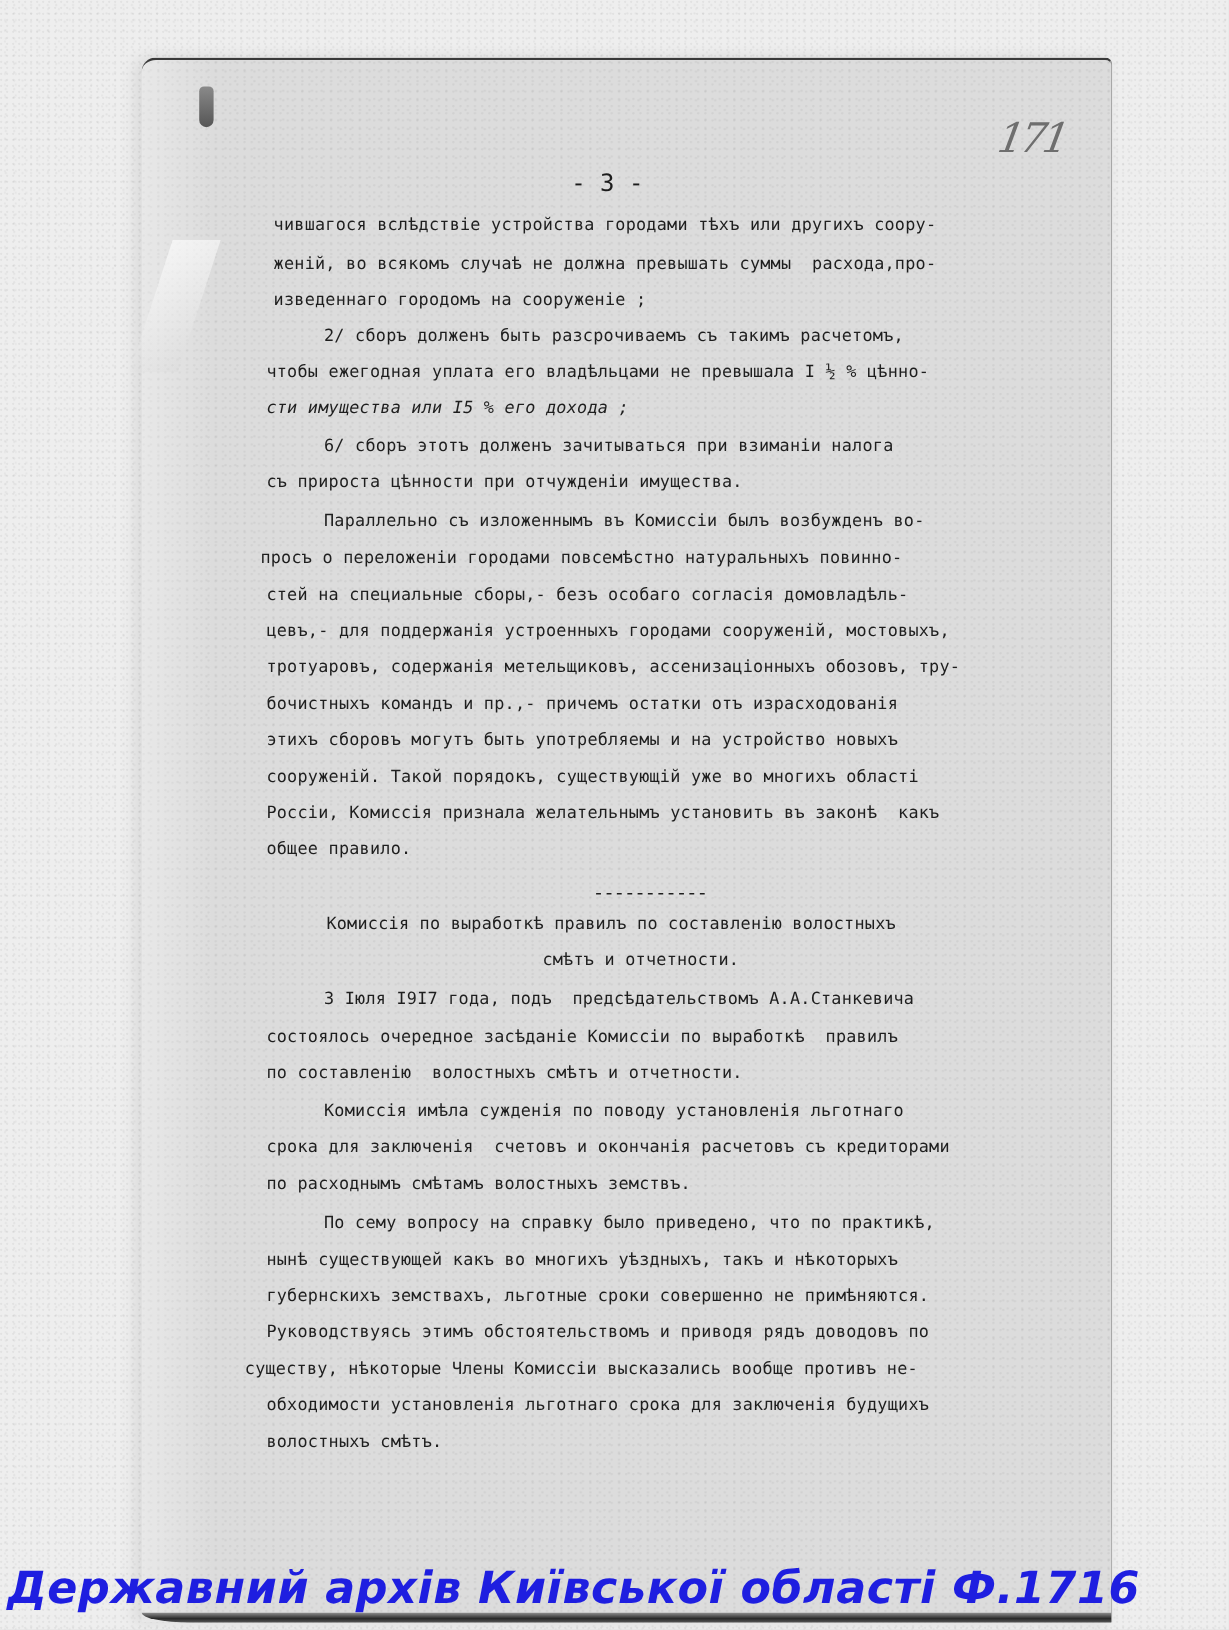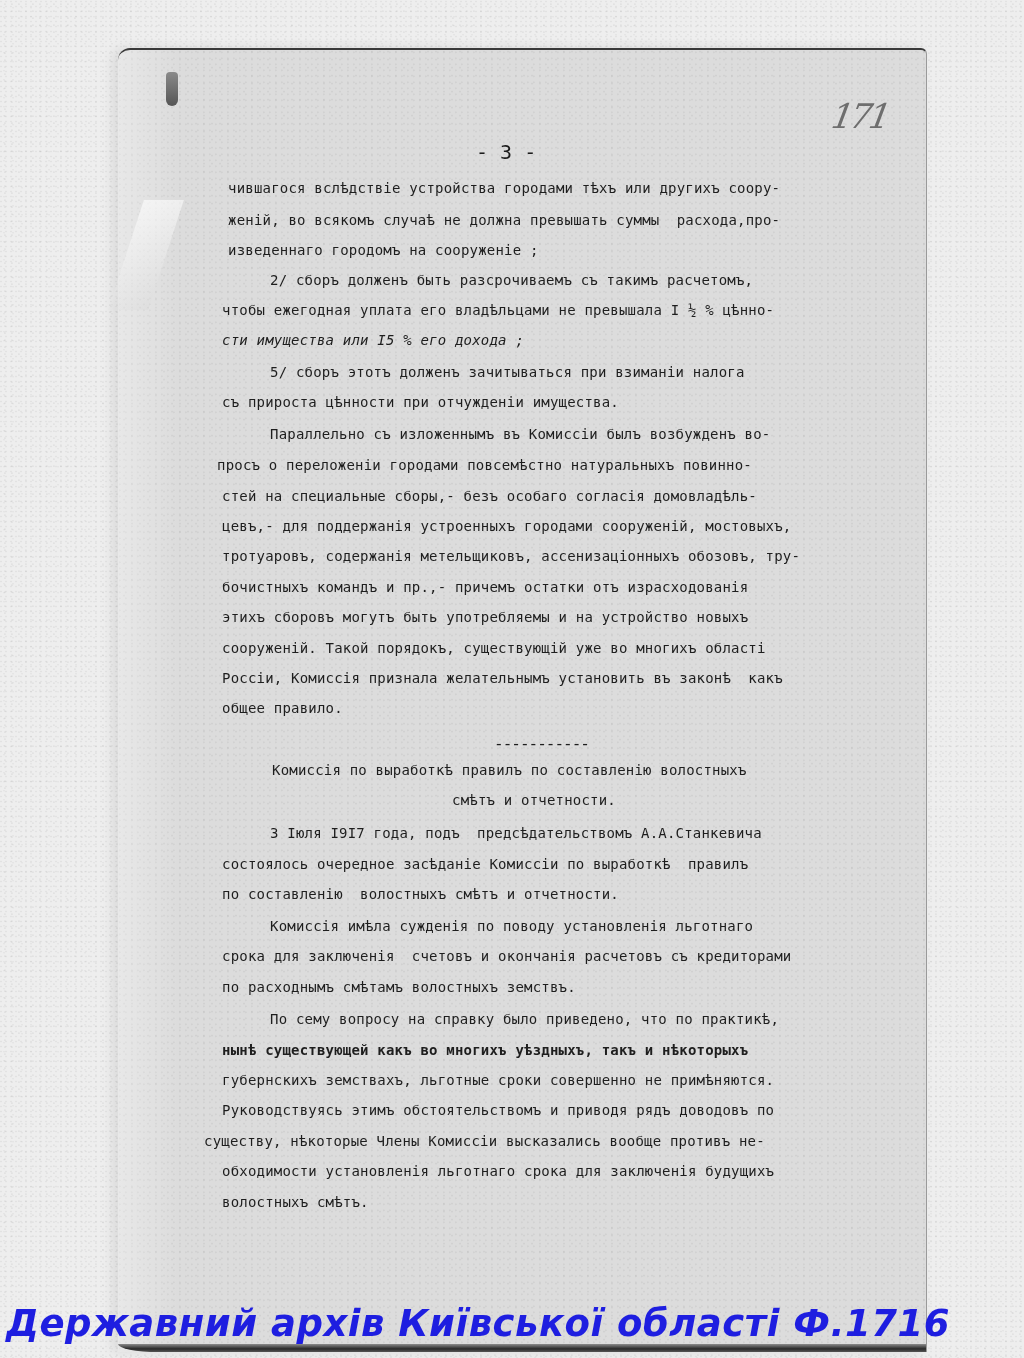--- a/index.html
+++ b/index.html
@@ -123,21 +123,21 @@
 
 <div class="folio">171</div>
 <div class="page-num">- 3 -</div>
 
 <div class="line" style="left:228px;top:178px;">чившагося вслѣдствіе устройства городами тѣхъ или другихъ соору-</div>
 <div class="line" style="left:228px;top:210px;">женій, во всякомъ случаѣ не должна превышать суммы  расхода,про-</div>
 <div class="line" style="left:228px;top:240px;text-align:center;">изведеннаго городомъ на сооруженіе ;</div>
 <div class="line" style="left:270px;top:270px;">2/ сборъ долженъ быть разсрочиваемъ съ такимъ расчетомъ,</div>
 <div class="line" style="left:222px;top:300px;">чтобы ежегодная уплата его владѣльцами не превышала I ½ % цѣнно-</div>
 <div class="line" style="left:222px;top:330px;font-style:italic;">сти имущества или I5 % его дохода ;</div>
-<div class="line" style="left:270px;top:362px;">5/ сборъ этотъ долженъ зачитываться при взиманіи налога</div>
+<div class="line" style="left:270px;top:362px;">6/ сборъ этотъ долженъ зачитываться при взиманіи налога</div>
 <div class="line" style="left:222px;top:392px;">съ прироста цѣнности при отчужденіи имущества.</div>
 
 <div class="line" style="left:270px;top:424px;">Параллельно съ изложеннымъ въ Комиссіи былъ возбужденъ во-</div>
 <div class="line" style="left:217px;top:455px;">просъ о переложеніи городами повсемѣстно натуральныхъ повинно-</div>
 <div class="line" style="left:222px;top:486px;">стей на специальные сборы,- безъ особаго согласія домовладѣль-</div>
 <div class="line" style="left:222px;top:516px;">цевъ,- для поддержанія устроенныхъ городами сооруженій, мостовыхъ,</div>
 <div class="line" style="left:222px;top:546px;">тротуаровъ, содержанія метельщиковъ, ассенизаціонныхъ обозовъ, тру-</div>
 <div class="line" style="left:222px;top:577px;">бочистныхъ командъ и пр.,- причемъ остатки отъ израсходованія</div>
 <div class="line" style="left:222px;top:607px;">этихъ сборовъ могутъ быть употребляемы и на устройство новыхъ</div>
 <div class="line" style="left:222px;top:638px;">сооруженій. Такой порядокъ, существующій уже во многихъ області</div>
@@ -151,20 +151,20 @@
 
 <div class="line" style="left:270px;top:823px;">3 Іюля I9I7 года, подъ  предсѣдательствомъ А.А.Станкевича</div>
 <div class="line" style="left:222px;top:854px;">состоялось очередное засѣданіе Комиссіи по выработкѣ  правилъ</div>
 <div class="line" style="left:222px;top:884px;">по составленію  волостныхъ смѣтъ и отчетности.</div>
 
 <div class="line" style="left:270px;top:916px;">Комиссія имѣла сужденія по поводу установленія льготнаго</div>
 <div class="line" style="left:222px;top:946px;">срока для заключенія  счетовъ и окончанія расчетовъ съ кредиторами</div>
 <div class="line" style="left:222px;top:977px;">по расходнымъ смѣтамъ волостныхъ земствъ.</div>
 
 <div class="line" style="left:270px;top:1009px;">По сему вопросу на справку было приведено, что по практикѣ,</div>
-<div class="line" style="left:222px;top:1040px;font-weight:bold;">нынѣ существующей какъ во многихъ уѣздныхъ, такъ и нѣкоторыхъ</div>
+<div class="line" style="left:222px;top:1040px;">нынѣ существующей какъ во многихъ уѣздныхъ, такъ и нѣкоторыхъ</div>
 <div class="line" style="left:222px;top:1070px;">губернскихъ земствахъ, льготные сроки совершенно не примѣняются.</div>
 <div class="line" style="left:222px;top:1100px;">Руководствуясь этимъ обстоятельствомъ и приводя рядъ доводовъ по</div>
 <div class="line" style="left:204px;top:1131px;text-align:center;">существу, нѣкоторые Члены Комиссіи высказались вообще противъ не-</div>
 <div class="line" style="left:222px;top:1161px;">обходимости установленія льготнаго срока для заключенія будущихъ</div>
 <div class="line" style="left:222px;top:1192px;">волостныхъ смѣтъ.</div>
 
 <div class="archive-caption">Державний архів Київської області Ф.1716</div>
 
 </body></html>

